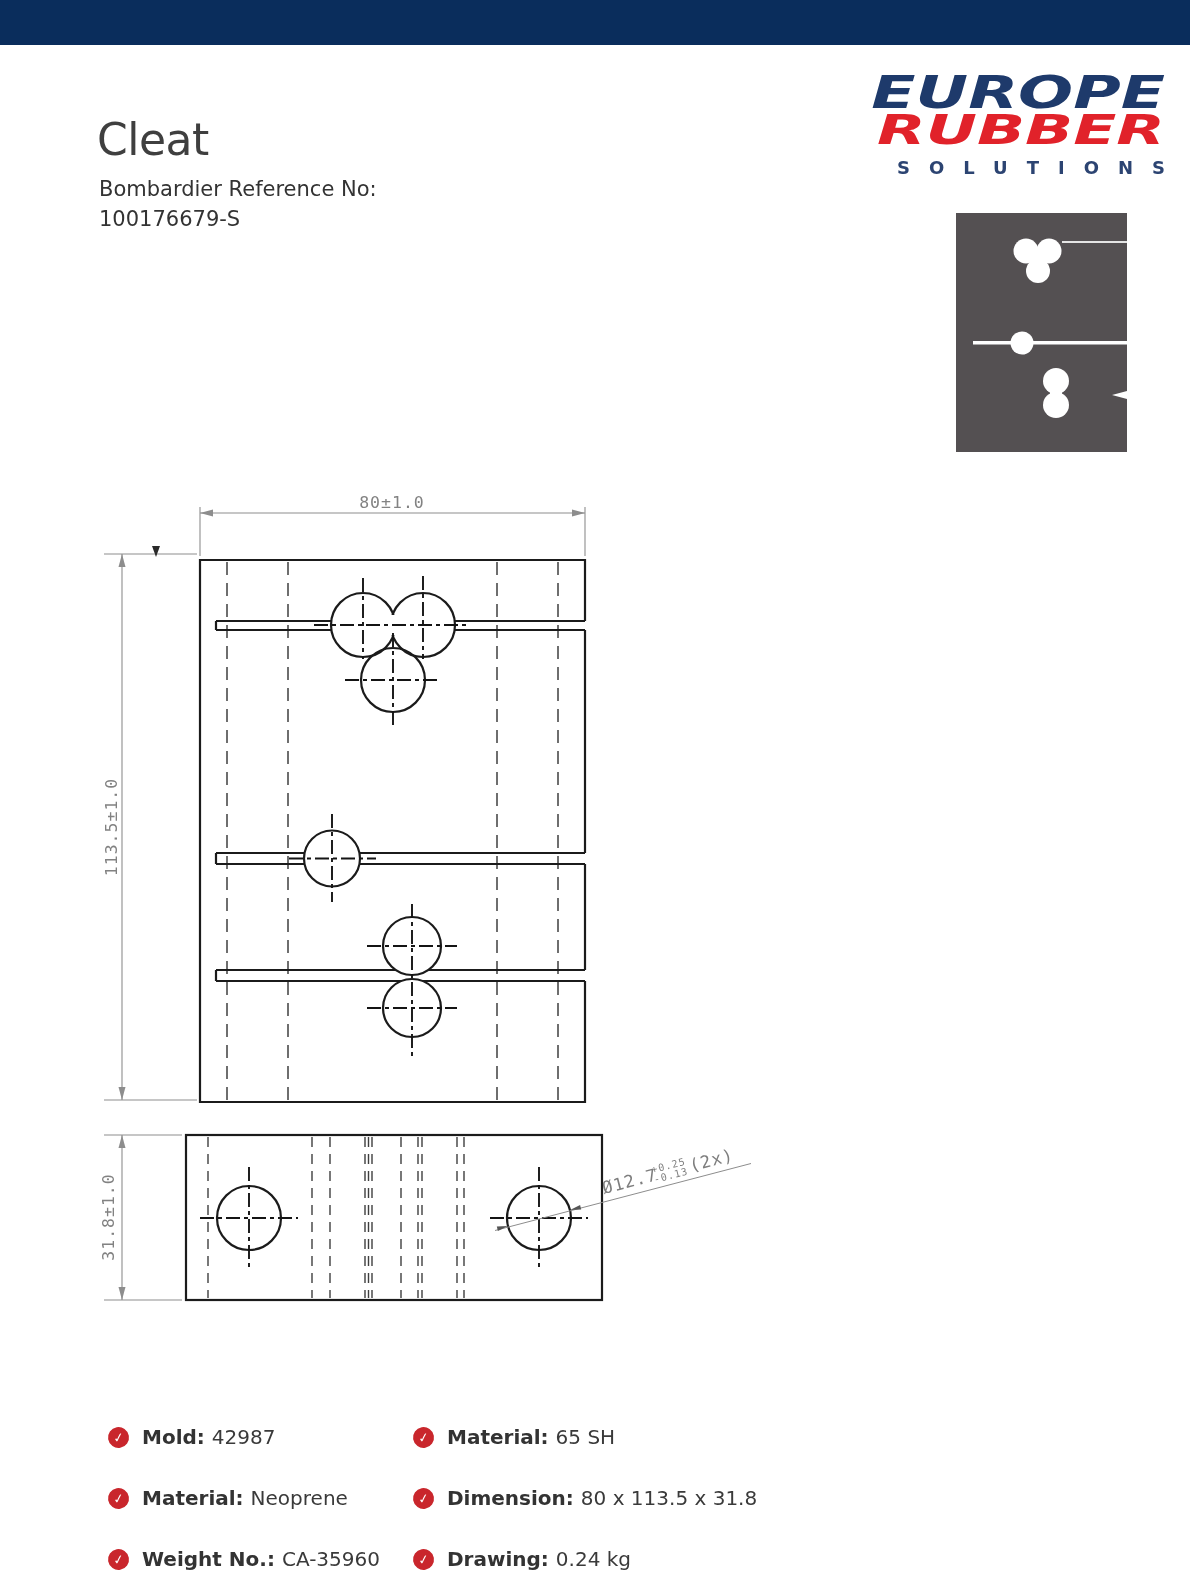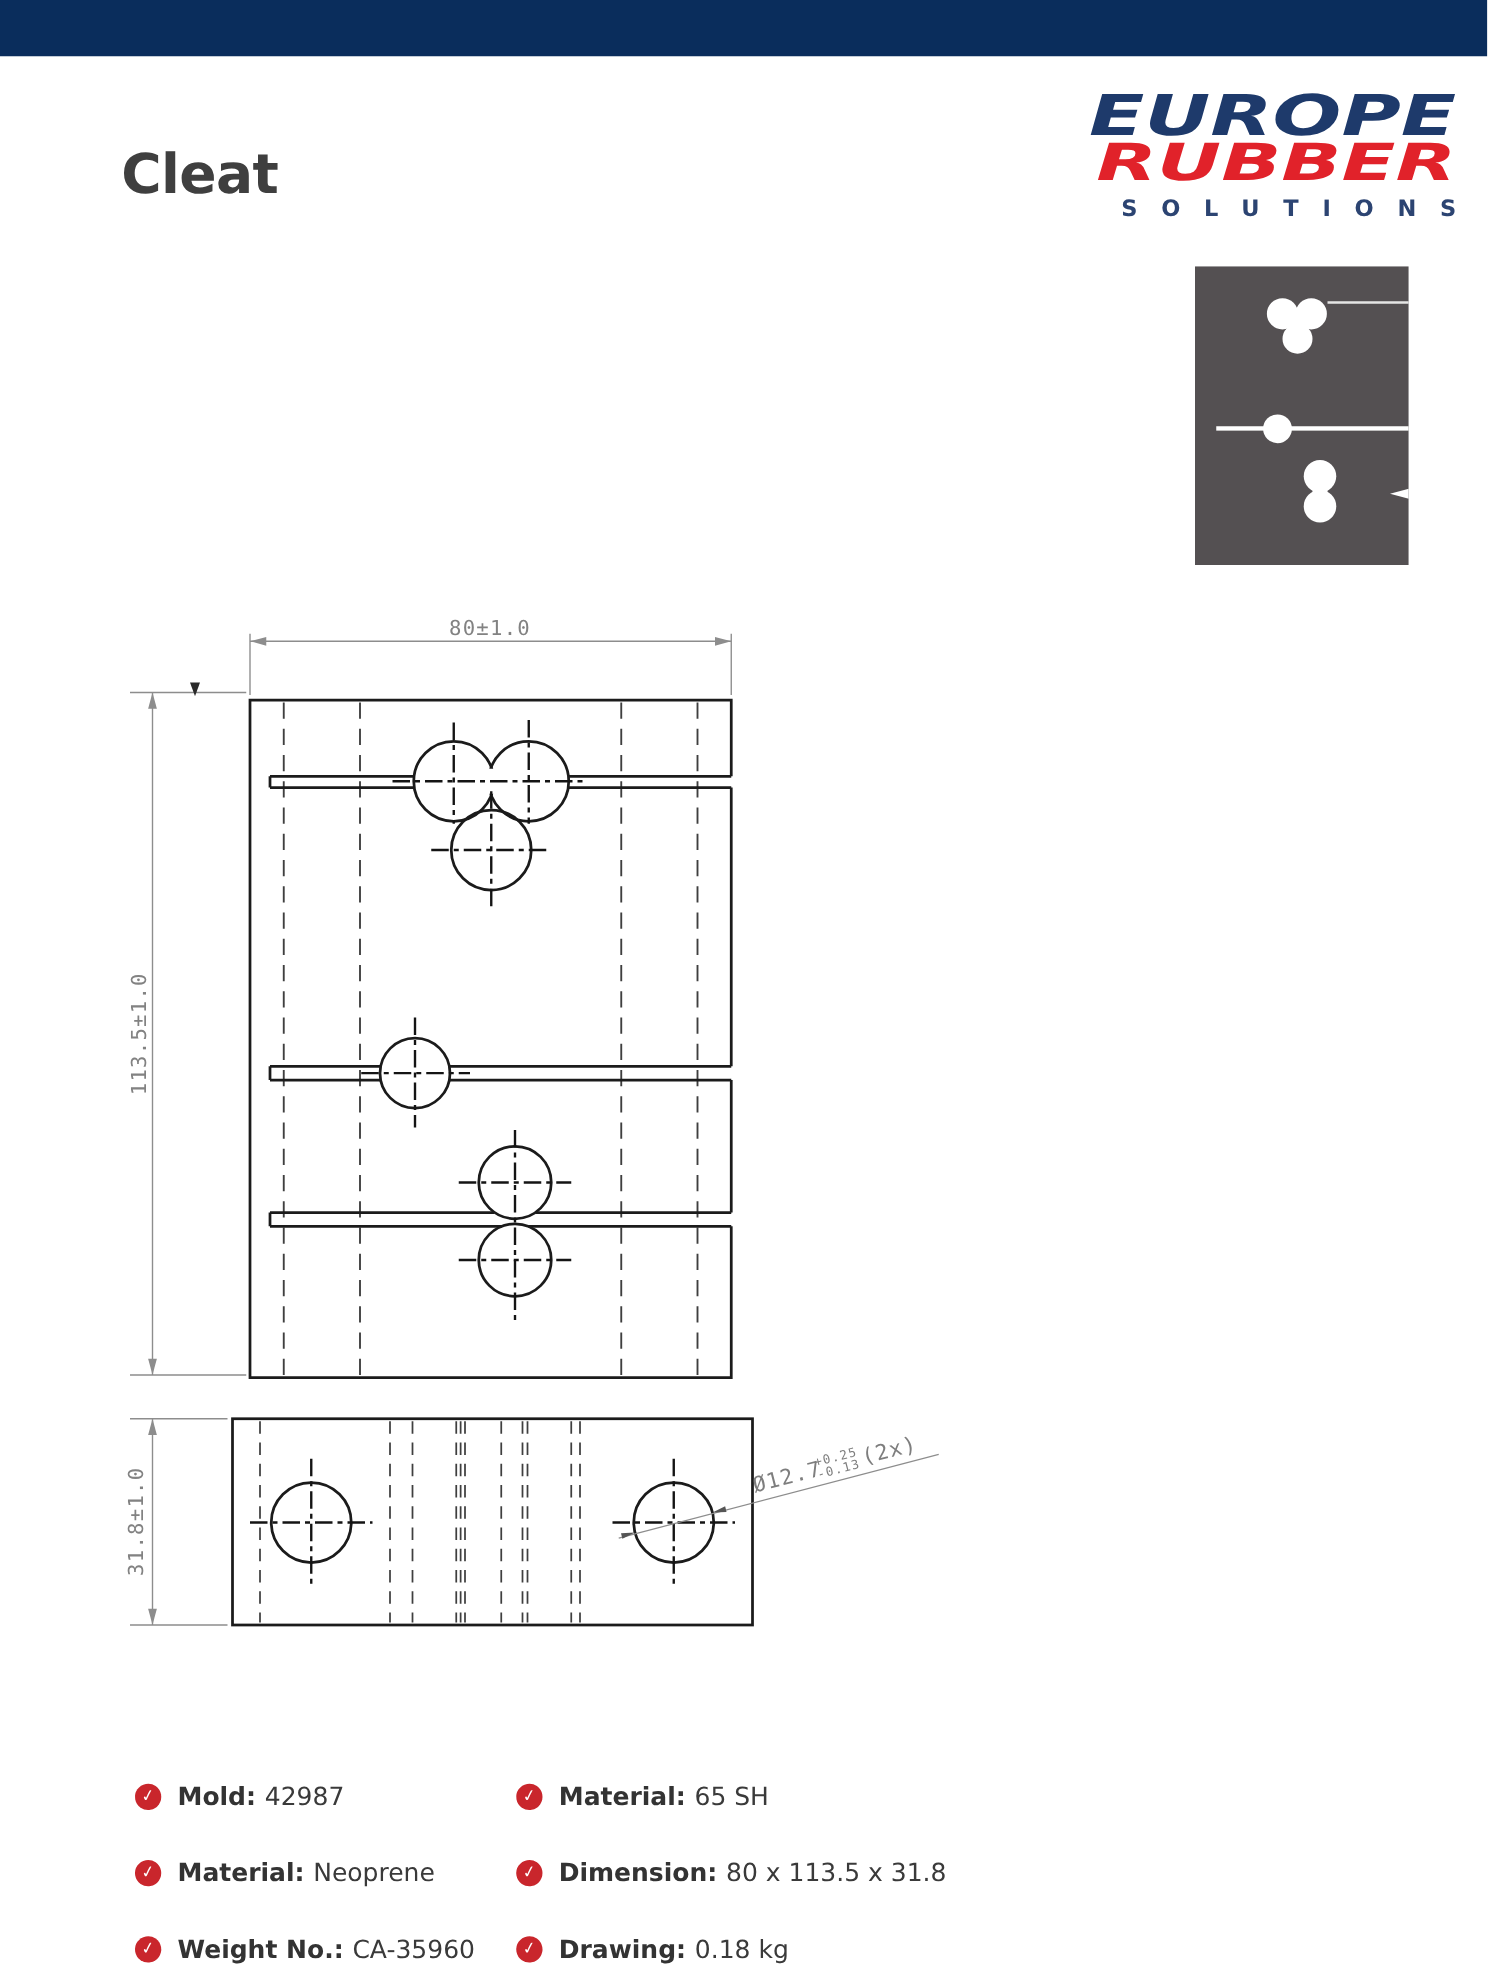--- a/index.html
+++ b/index.html
@@ -1,19 +1,19 @@
 <!DOCTYPE html>
 <html><head>
 <meta charset="utf-8">
 <style>
   html,body{margin:0;padding:0;background:#ffffff;}
   .page{position:relative;width:1190px;height:1573px;background:#fff;overflow:hidden;
         font-family:"DejaVu Sans","Liberation Sans",sans-serif;}
   .topbar{position:absolute;left:0;top:0;width:1190px;height:45px;}
-  .title{position:absolute;left:97px;top:114px;font-size:44px;font-weight:700;color:#3f3f3f;letter-spacing:-0.5px;}
+  .title{position:absolute;left:97px;top:114px;font-size:44px;font-weight:400;color:#3f3f3f;letter-spacing:-0.5px;}
   .subtitle{position:absolute;left:99px;top:174px;font-size:21px;color:#333;line-height:30px;}
   .logo-line{position:absolute;right:25px;white-space:nowrap;}
   .logo-line>span{display:inline-block;transform-origin:100% 50%;font-style:italic;font-weight:800;}
   .logo-europe{top:66px;}
   .logo-europe>span{font-size:45px;transform:scaleX(1.44);}
   .logo-rubber{top:106px;}
   .logo-rubber>span{font-size:41px;transform:scaleX(1.54);}
   .logo-solutions{top:157px;}
   .logo-solutions>span{font-size:18px;font-weight:600;font-style:normal;letter-spacing:19px;margin-right:-19px;transform:none;}
   .spec-item{position:absolute;display:flex;align-items:center;gap:13px;height:28px;}
@@ -24,20 +24,24 @@
   svg text{font-family:"DejaVu Sans Mono","Liberation Mono",monospace;letter-spacing:1px;}
 </style>
 </head>
 <body>
 
 <div class="page">
 
   <div class="topbar" style="background:#0a2d5c;"></div>
 
   <div class="title">Cleat</div>
+  <div class="subtitle">
+    <div>Bombardier Reference No:</div>
+    <div>100176679-S</div>
+  </div>
 
   <div class="logo-line logo-rubber" style="color:#e1222a;">
     <span>RUBBER</span>
   </div>
   <div class="logo-line logo-europe" style="color:#1e3a6b;">
     <span>EUROPE</span>
   </div>
   <div class="logo-line logo-solutions" style="color:#2c4472;">
     <span>SOLUTIONS</span>
   </div>
@@ -221,16 +225,16 @@
     <span class="badge" style="background:#c9262c;">✓</span>
     <span class="spec-text"><span class="lbl">Dimension:</span><span>80 x 113.5 x 31.8</span></span>
   </div>
 
   <div class="spec-item" style="left:108px;top:1545px;">
     <span class="badge" style="background:#c9262c;">✓</span>
     <span class="spec-text"><span class="lbl">Weight No.:</span><span>CA-35960</span></span>
   </div>
   <div class="spec-item" style="left:413px;top:1545px;">
     <span class="badge" style="background:#c9262c;">✓</span>
-    <span class="spec-text"><span class="lbl">Drawing:</span><span>0.18 kg</span></span>
+    <span class="spec-text"><span class="lbl">Drawing:</span><span>0.24 kg</span></span>
   </div>
 
 </div>
 
 </body></html>

